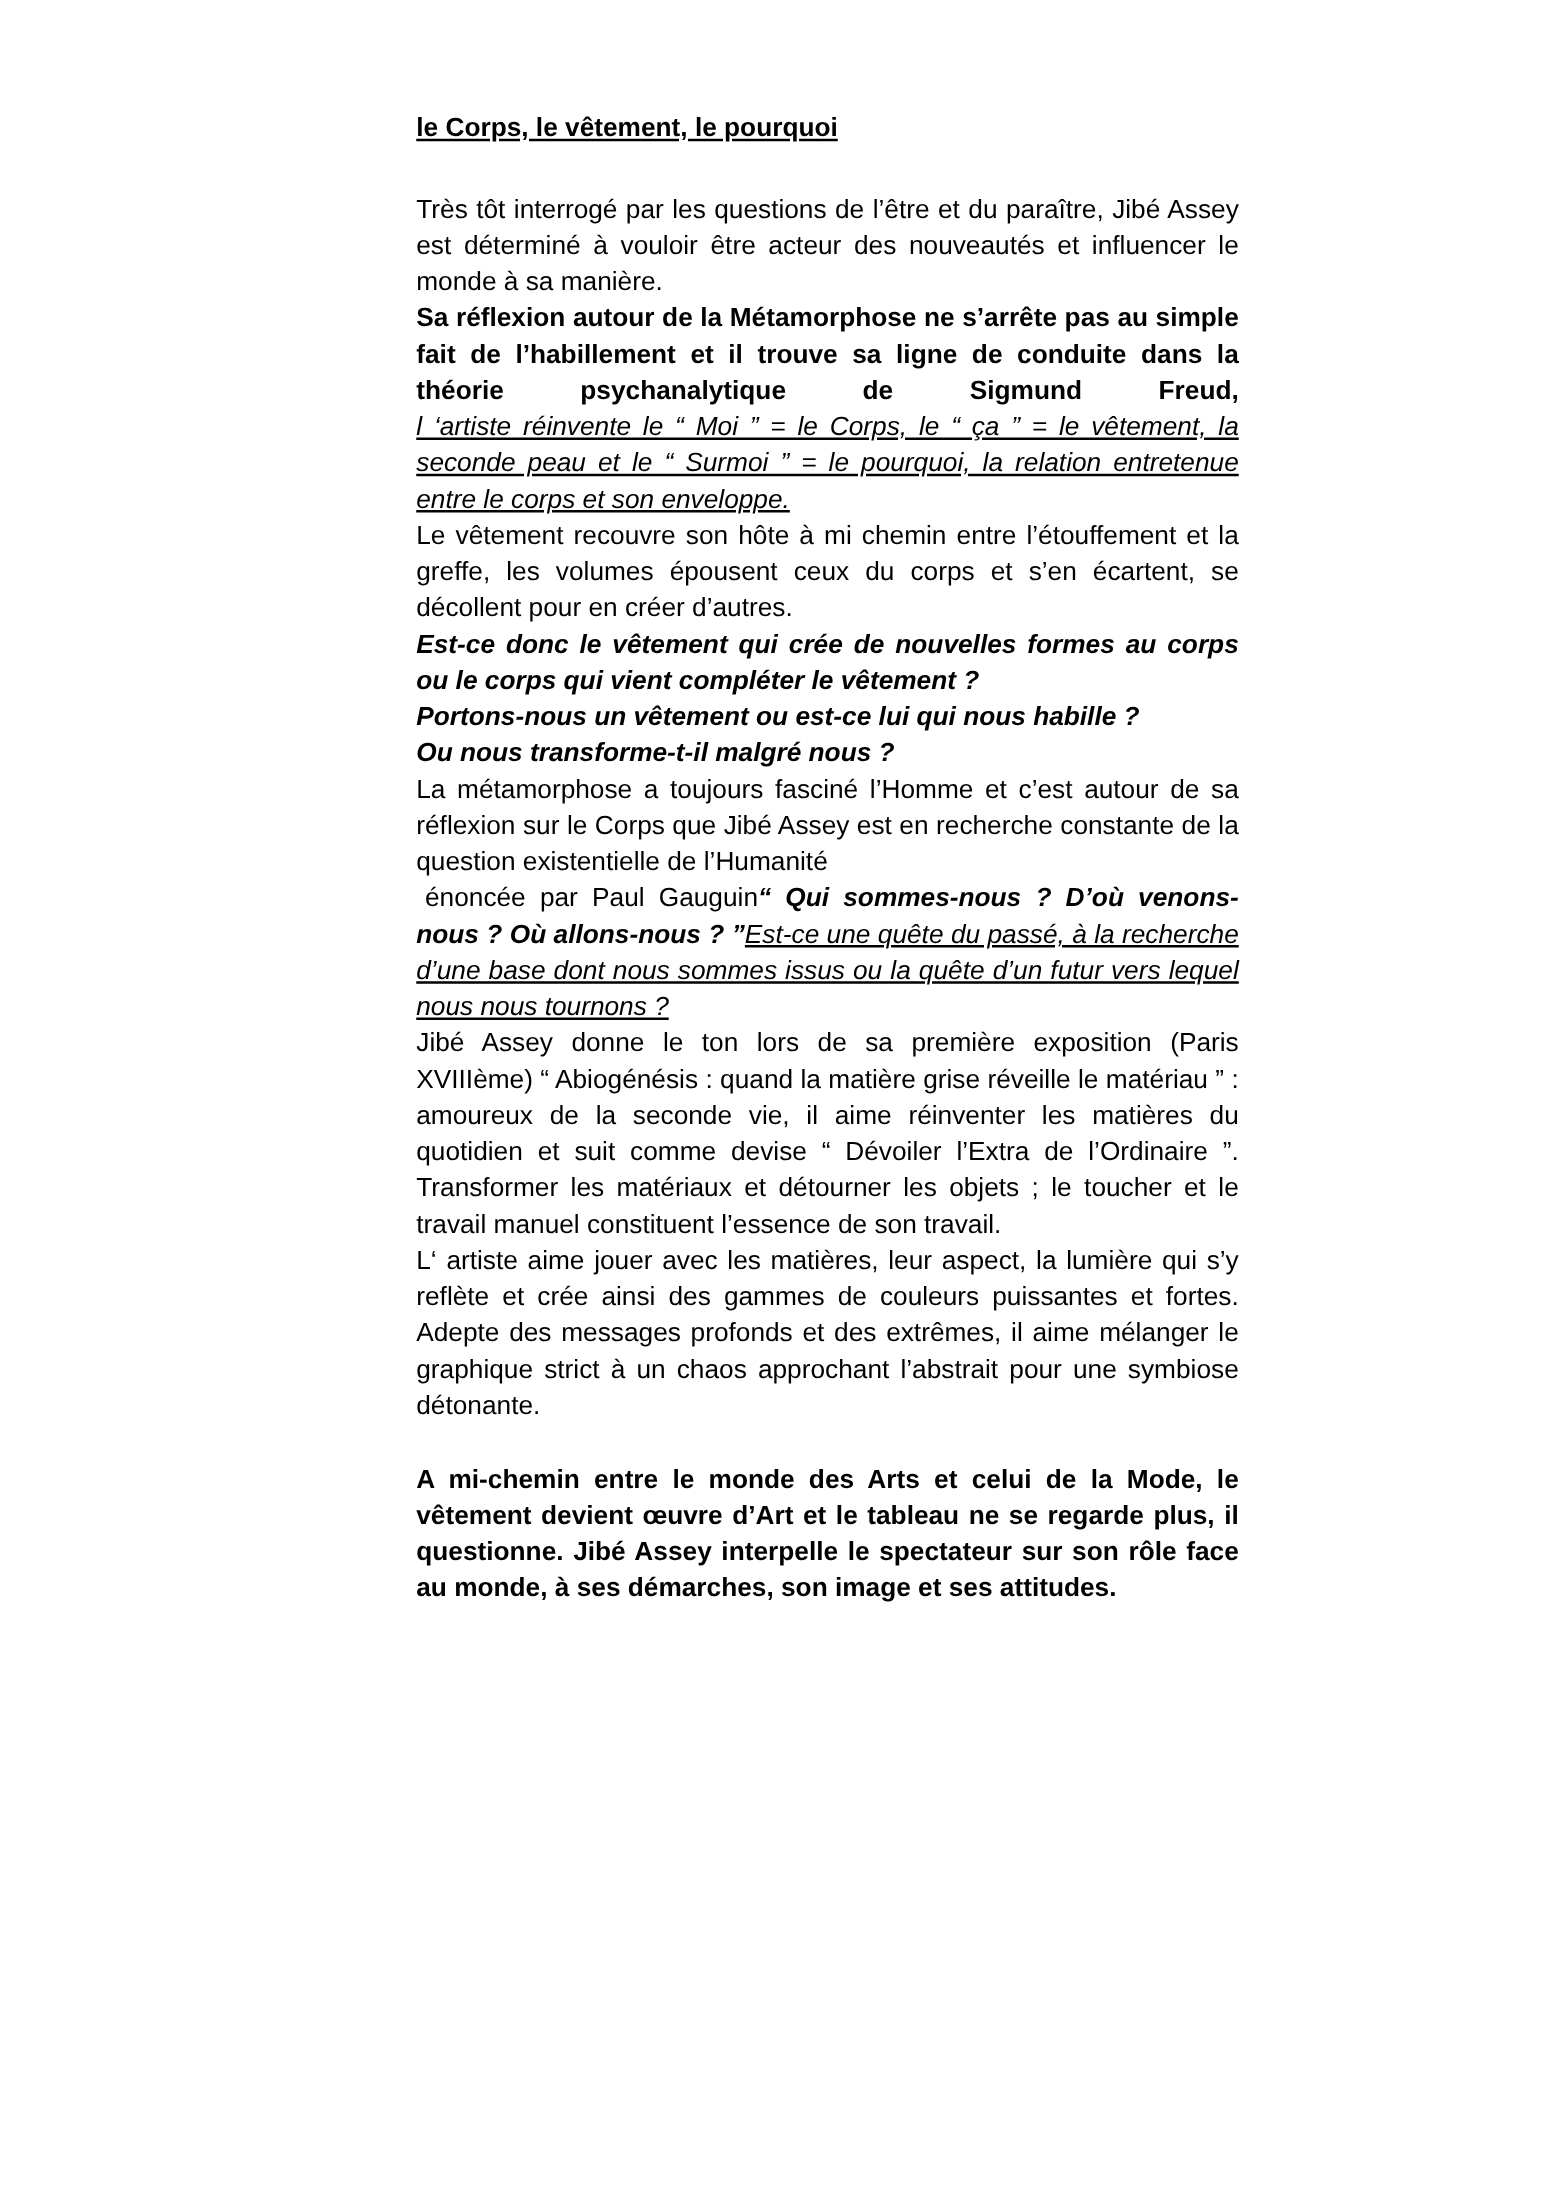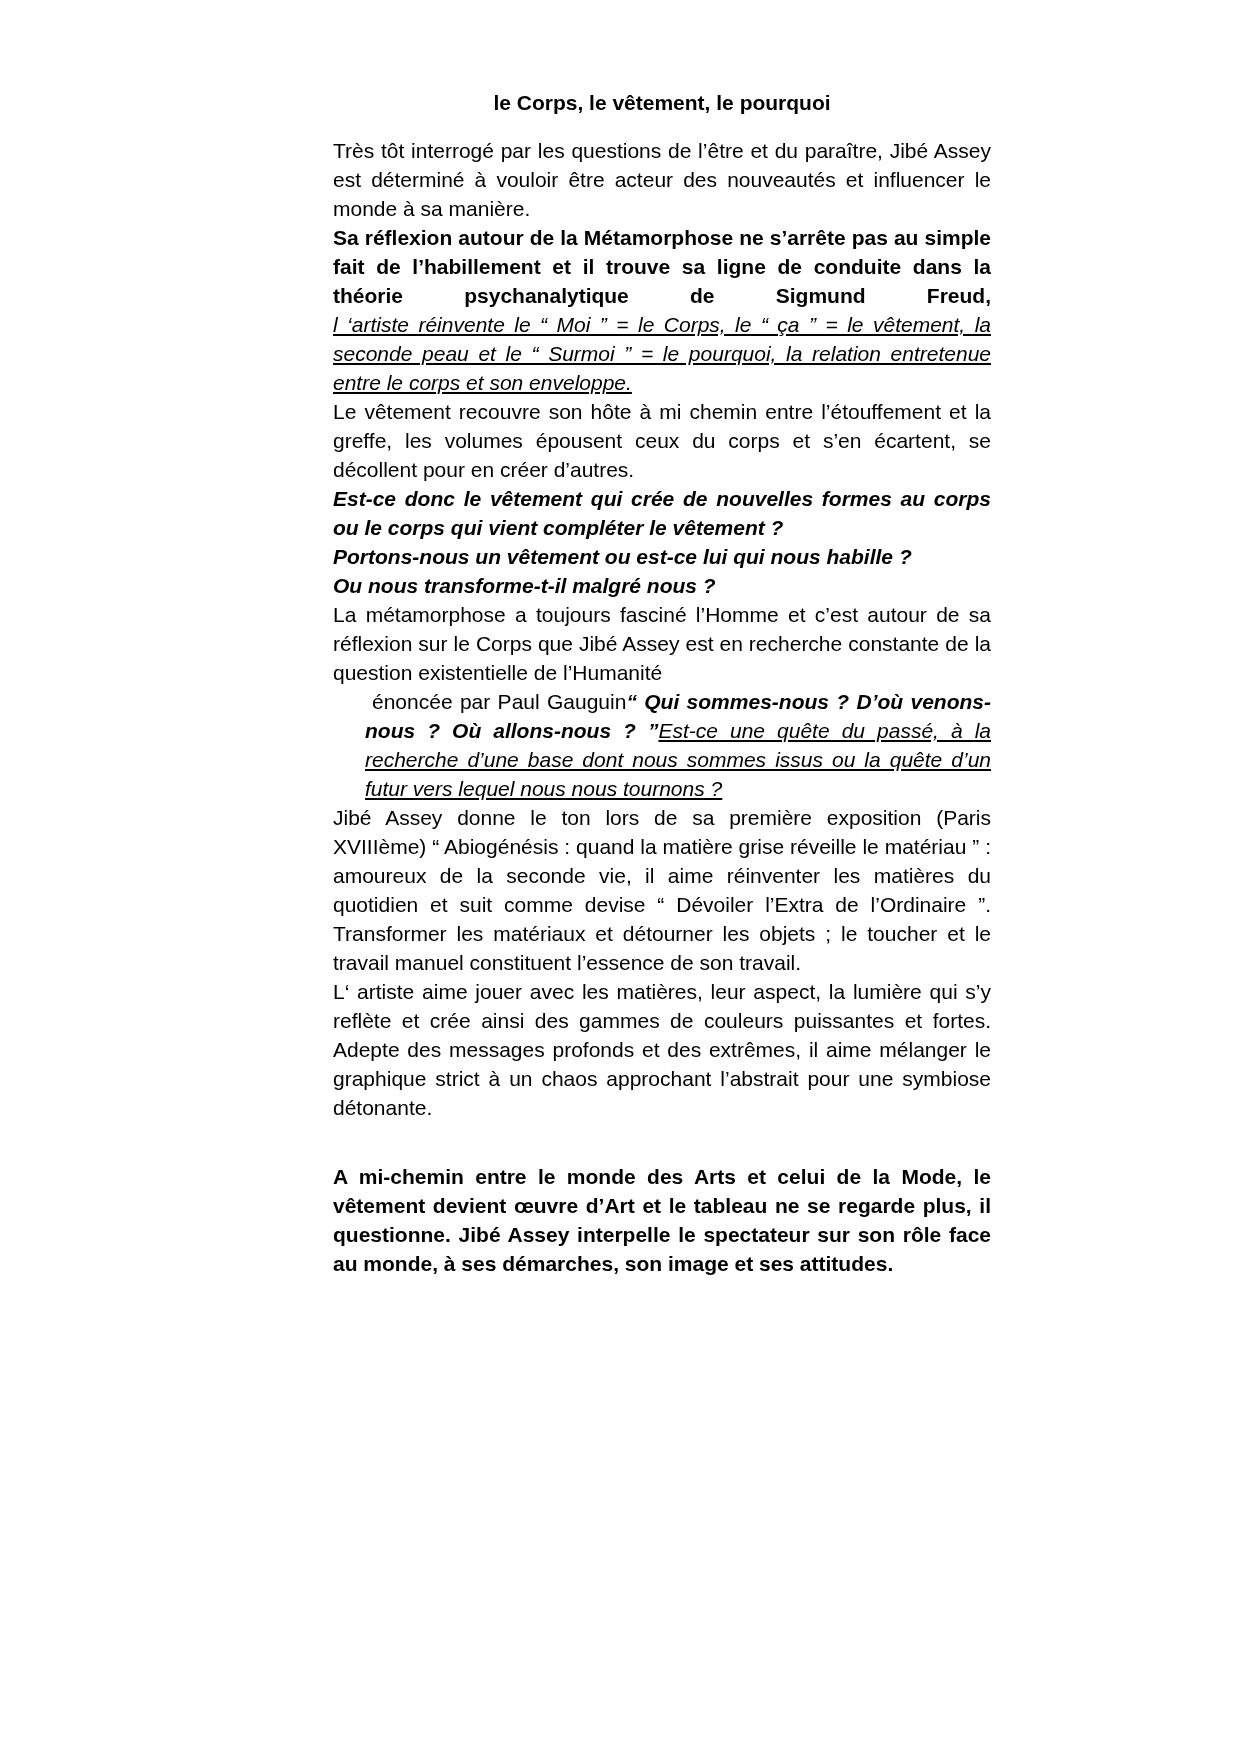--- a/index.html
+++ b/index.html
@@ -28,30 +28,31 @@
       left: 333px;
       top: 88px;
       width: 658px;
       font-size: 21px;
       line-height: 29px;
       text-align: justify;
     }
     p { margin: 0; padding: 0; }
     .title {
       font-weight: bold;
-      text-align: center;
-      margin-bottom: 19px;
+      text-align: left;
+      margin-bottom: 36px;
+      text-decoration: underline;
     }
     .italic { font-style: italic; text-decoration: underline; }
     .bold { font-weight: bold; }
     .bi { font-weight: bold; font-style: italic; }
     .last-justify { text-align-last: justify; font-weight: bold; }
     .gap-top { margin-top: 25px; }
-    .gap-top-lg { margin-top: 40px; }
-    .indent-sp { text-indent: 7px; margin-left: 32px; }
+    .gap-top-lg { margin-top: 30px; }
+    .indent-sp { text-indent: 7px; }
     .seg { }
   </style>
 </head>
 <body>
 
 <div class="page">
   <div class="text-block">
 
     <p class="title">le Corps, le vêtement, le pourquoi</p>
 

